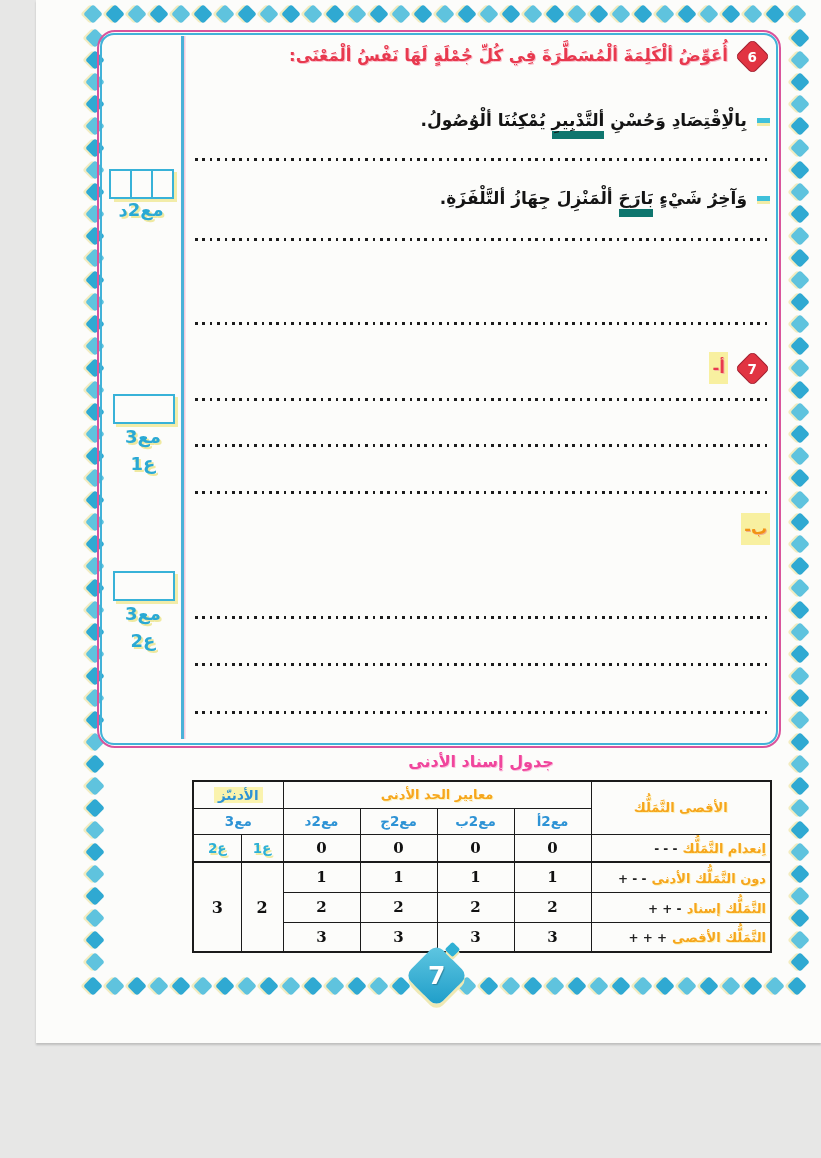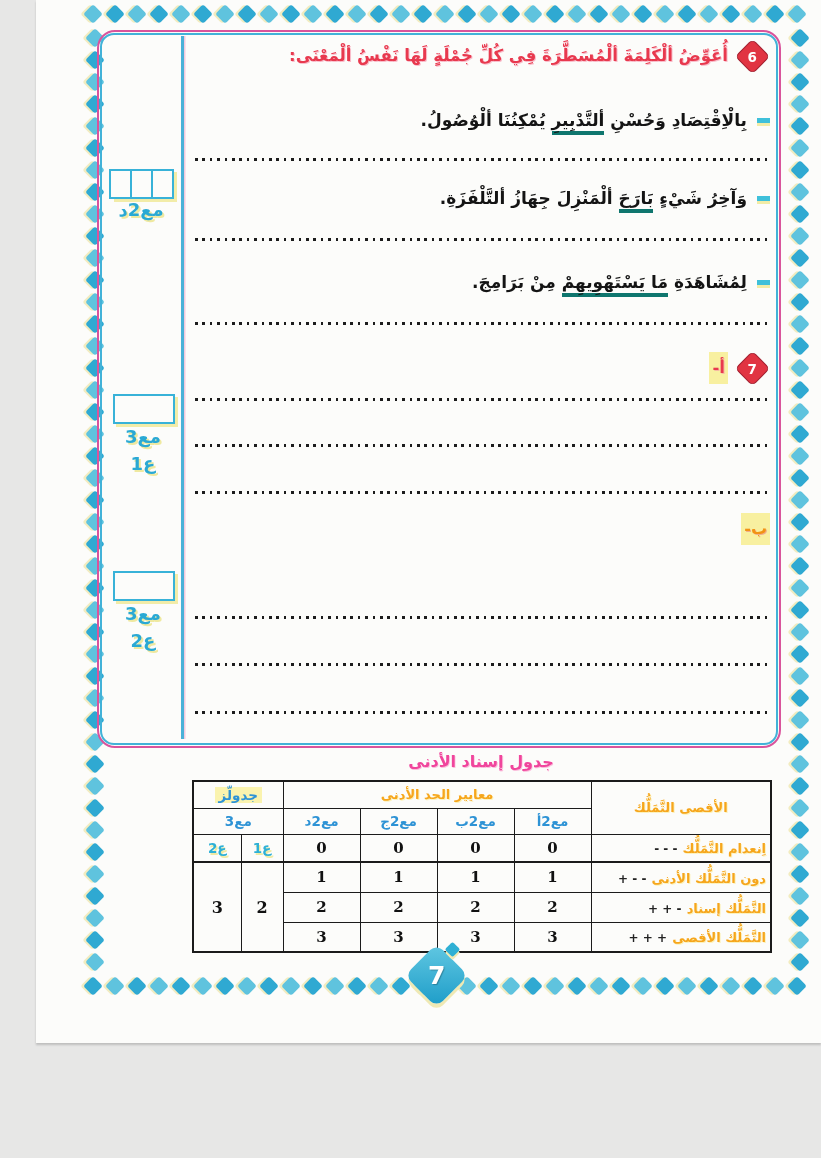--- a/index.html
+++ b/index.html
@@ -21,21 +21,21 @@
   .cellbox{position:absolute;display:flex;box-shadow:3px 3px 0 #f2eca8;}
   .cellbox .cell{width:19px;height:26px;border:2px solid #38b2d8;margin-left:-2px;background:transparent;}
   .simplebox{position:absolute;width:58px;height:26px;border:2.5px solid #38b2d8;box-shadow:3px 3px 0 #f2eca8;}
   .side-label{position:absolute;width:70px;text-align:center;font-weight:bold;font-size:18px;
               color:#2aa9d4;text-shadow:2px 2px 0 #efe9a0;line-height:26px;}
   
   .line{position:absolute;direction:rtl;display:flex;align-items:center;gap:7px;
         width:578px;left:192px;line-height:32px;}
   .q-title{color:#e8394e;font-weight:bold;font-size:16.5px;text-shadow:1px 1px 0 rgba(246,140,165,.55);}
   .sentence{color:#141414;font-weight:bold;font-size:17px;}
-  .underlined{border-bottom:4px solid #0f766e;padding-bottom:1px;}
+  .underlined{border-bottom:8px solid #0f766e;padding-bottom:1px;}
   .badge{width:23px;height:23px;transform:rotate(45deg);background:#e13442;border:1.5px solid #a21f2f;
          border-radius:5px;flex:none;display:flex;align-items:center;justify-content:center;margin:0 5px;}
   .badge span{transform:rotate(-45deg);color:#fff;font-weight:bold;font-size:13.5px;}
   .dash{flex:none;width:13px;height:5px;background:#3fc0da;box-shadow:0 3px 0 #f2eca6;margin-left:3px;}
   .dotted{position:absolute;left:195px;width:573px;height:3.4px;
           background-image:repeating-linear-gradient(to right,#1c1c1c 0 2.6px,transparent 2.6px 7.4px);}
   .partb{color:#f29214;font-weight:bold;font-size:16px;text-shadow:1px 1px 0 rgba(228,84,110,.42);}
   .marker-hl{background:#f8f0a0;padding:0 3px;}
   .centered{display:block;text-align:center;}
   
@@ -254,24 +254,20 @@
     <span class="sentence"><span>بِالْاِقْتِصَادِ وَحُسْنِ </span><span class="underlined">ألتَّدْبِيرِ</span><span> يُمْكِنُنَا ألْوُصُولُ.</span></span>
   </div>
   <div class="dotted" style="top:158px;"></div>
 
   <div class="line" style="top:182px;">
     <span class="dash"></span>
     <span class="sentence"><span>وَآخِرُ شَيْءٍ </span><span class="underlined">بَارَحَ</span><span> ألْمَنْزِلَ جِهَازُ ألتَّلْفَزَةِ.</span></span>
   </div>
   <div class="dotted" style="top:238px;"></div>
 
-  <div class="line" style="top:266px;">
-    <span class="dash"></span>
-    <span class="sentence"><span>لِمُشَاهَدَةِ </span><span class="underlined">مَا يَسْتَهْوِيهِمْ</span><span> مِنْ بَرَامِجَ.</span></span>
-  </div>
   <div class="dotted" style="top:322px;"></div>
 
   <div class="line" style="top:352px;">
     <span class="badge">
       <span>7</span>
     </span>
     <span class="q-title marker-hl">أ-</span>
   </div>
   <div class="dotted" style="top:398px;"></div>
   <div class="dotted" style="top:444px;"></div>
@@ -294,21 +290,21 @@
       <col style="width:77px;">
         <col style="width:77px;">
         <col style="width:42px;">
         <col style="width:48px;">
     </colgroup>
     <tbody>
         <tr style="height:27px;">
       <th rowspan="2" class="amber">الأقصى التَّمَلُّك</th>
       <th colspan="4" class="amber">معايير الحد الأدنى</th>
       <th colspan="2">
-        <span class="blue hl-y">جدولّز</span>
+        <span class="blue hl-y">الأدنىّز</span>
       </th>
     </tr>
     <tr style="height:26px;">
       <th class="blue">مع2أ</th>
       <th class="blue">مع2ب</th>
       <th class="blue">مع2ج</th>
       <th class="blue">مع2د</th>
       <th colspan="2" class="blue">مع3</th>
     </tr>
     <tr style="height:28px;">

